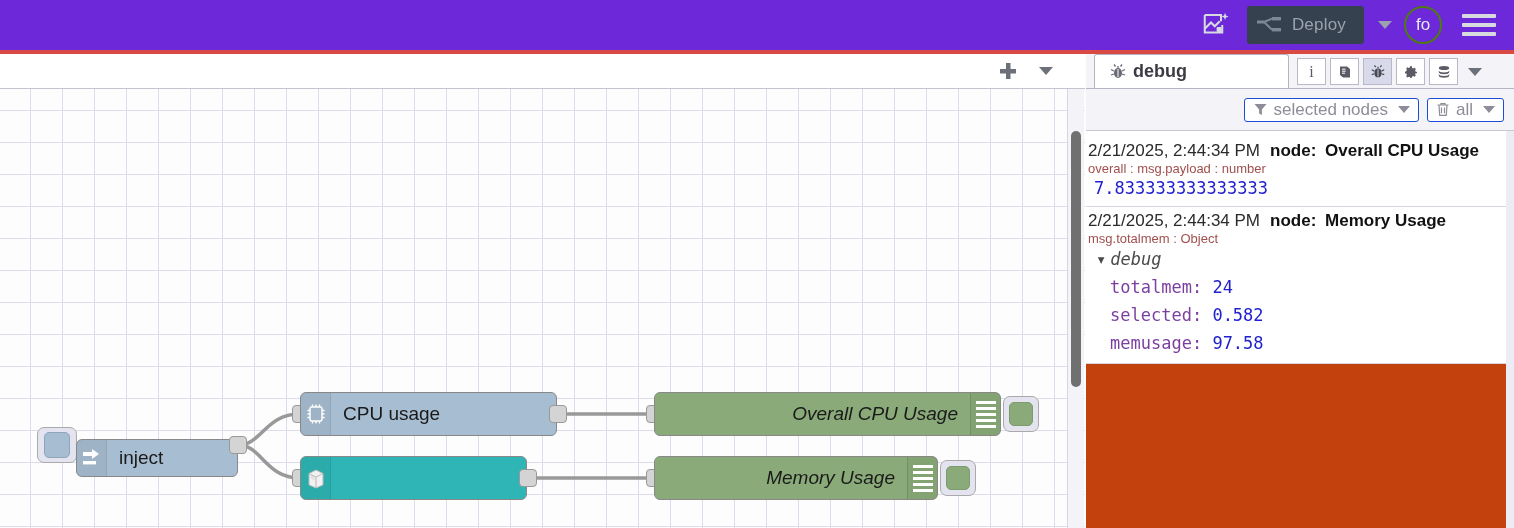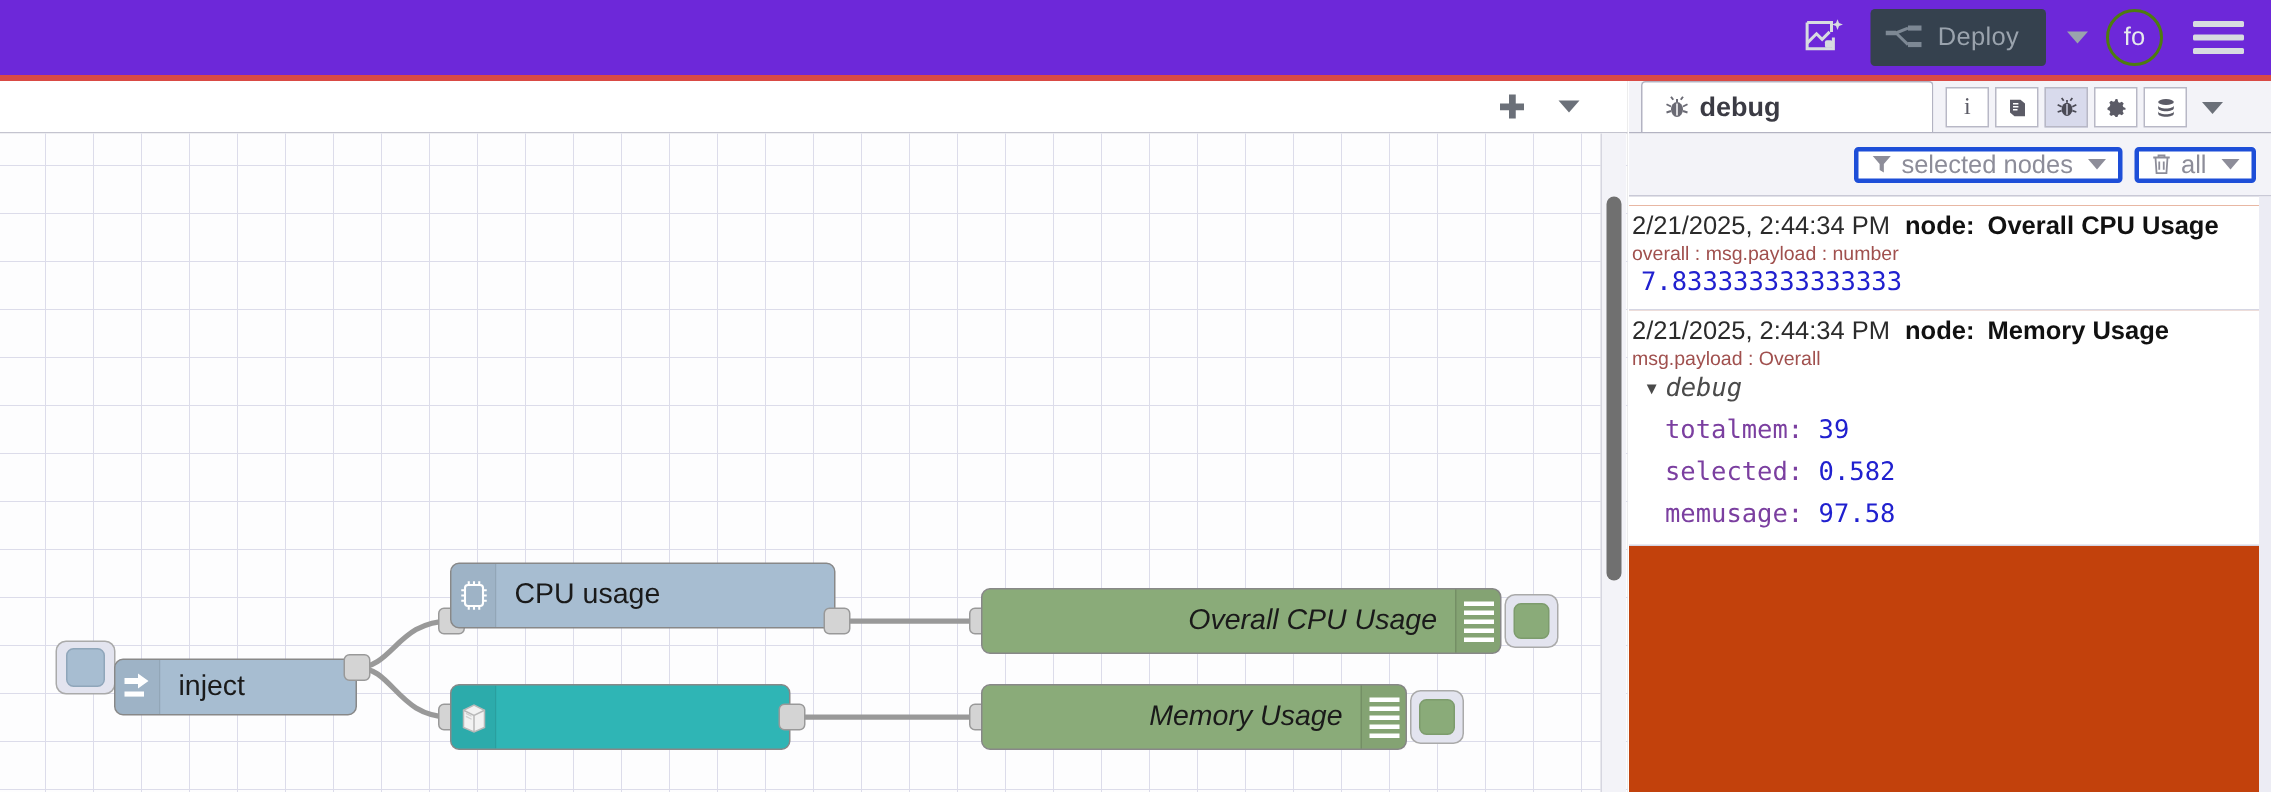--- a/index.html
+++ b/index.html
@@ -120,21 +120,21 @@
   .sb-tool.active { background:#d8daec; }
   #sb-tool-caret { width:0;height:0;border-left:7px solid transparent;border-right:7px solid transparent;
     border-top:8px solid #6b7079; margin-left:6px; margin-right:6px; cursor:pointer; }
 
   #sb-filterbar {
     position:absolute; left:0; top:35px; width:428px; height:42px;
     background:#f3f3f8; border-bottom:1px solid #c9c9d6;
     display:flex; align-items:center; justify-content:flex-end; padding-right:10px;
   }
   .sb-filter-btn {
-    height:24px; border:3px solid #1d4ed8; background:#fff; border-radius:3px;
+    height:24px; border:1px solid #1d4ed8; background:#fff; border-radius:3px;
     display:flex; align-items:center; padding:0 8px; font-size:17px; color:#8d8d99;
     margin-left:8px; cursor:pointer;
   }
   .sb-filter-btn .ic { margin-right:6px; display:flex; }
   .sb-filter-btn .cr { width:0;height:0;border-left:6px solid transparent;border-right:6px solid transparent;
     border-top:7px solid #8d8d99; margin-left:10px; }
 
   #sb-messages { position:absolute; left:0; top:83px; width:428px; height:397px;
     background:#c2410c; overflow:hidden; }
   .dbg-msg { border-bottom:1px solid #d6d6e3; background:#fff; padding:4px 0 6px 0; }
@@ -222,21 +222,21 @@
         <svg width="22" height="20" viewBox="0 0 22 20">
           <path d="M2 4 h9 v-3 l7 5 -7 5 v-3 h-9 z" fill="#fff"></path>
           <rect x="2" y="13" width="13" height="3.4" fill="#fff"></rect>
         </svg>
       </div>
       <div class="node-label">inject</div>
     </div>
     <div class="port" style="left:229px; top:347px;"></div>
 
     <div class="port" style="left:292px; top:316px;"></div>
-    <div class="node" style="left:300px; top:286px; width:257px; height:44px; background:#a7bdd1;">
+    <div class="node" style="left:300px; top:303px; width:257px; height:44px; background:#a7bdd1;">
       <div class="node-icon-box">
         <svg width="24" height="24" viewBox="0 0 24 24" fill="none" stroke="#fff" stroke-width="1.4">
           <rect x="6" y="5" width="12" height="14" rx="2"></rect>
           <path d="M8.5 5V2.5M12 5V2.5M15.5 5V2.5M8.5 19v2.5M12 19v2.5M15.5 19v2.5"></path>
           <path d="M6 8.5H3.5M6 12H3.5M6 15.5H3.5M18 8.5h2.5M18 12h2.5M18 15.5h2.5"></path>
         </svg>
       </div>
       <div class="node-label">CPU usage</div>
     </div>
     <div class="port" style="left:549px; top:316px;"></div>
@@ -372,27 +372,27 @@
       </div>
       <div class="dbg-type">overall : msg.payload : number</div>
       <div class="dbg-value">7.833333333333333</div>
     </div>
 
     <div class="dbg-msg">
       <div class="dbg-head">
         <span>2/21/2025, 2:44:34 PM</span><span class="nodename">node:</span>
         <span class="nodename" style="margin-left:4px;">Memory Usage</span>
       </div>
-      <div class="dbg-type">msg.payload : Overall</div>
+      <div class="dbg-type">msg.totalmem : Object</div>
       <div class="dbg-objhead">
         <span class="tri">▾</span><span>debug</span>
       </div>
       <div class="dbg-prop">
         <span class="k">totalmem</span><span class="k">:</span>
-        <span class="v">39</span>
+        <span class="v">24</span>
       </div>
       <div class="dbg-prop">
         <span class="k">selected</span><span class="k">:</span>
         <span class="v">0.582</span>
       </div>
       <div class="dbg-prop">
         <span class="k">memusage</span><span class="k">:</span>
         <span class="v">97.58</span>
       </div>
     </div>

